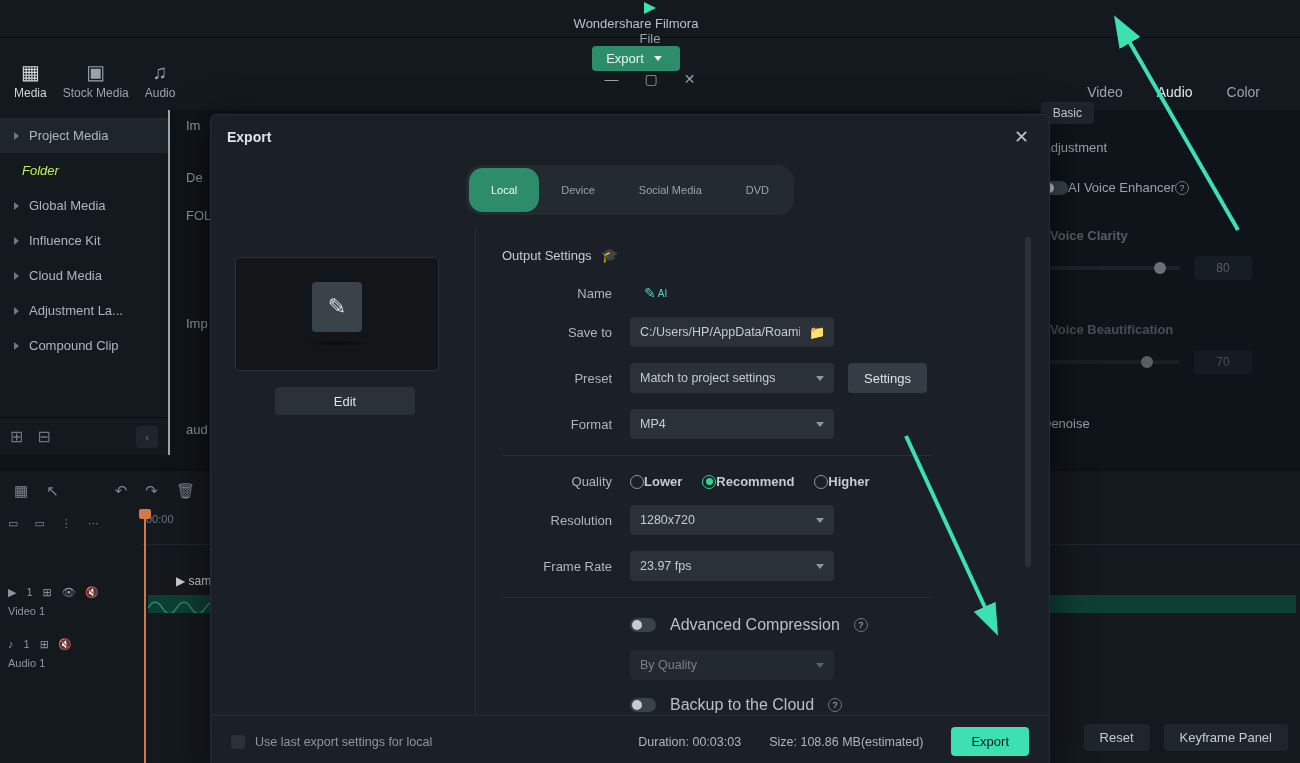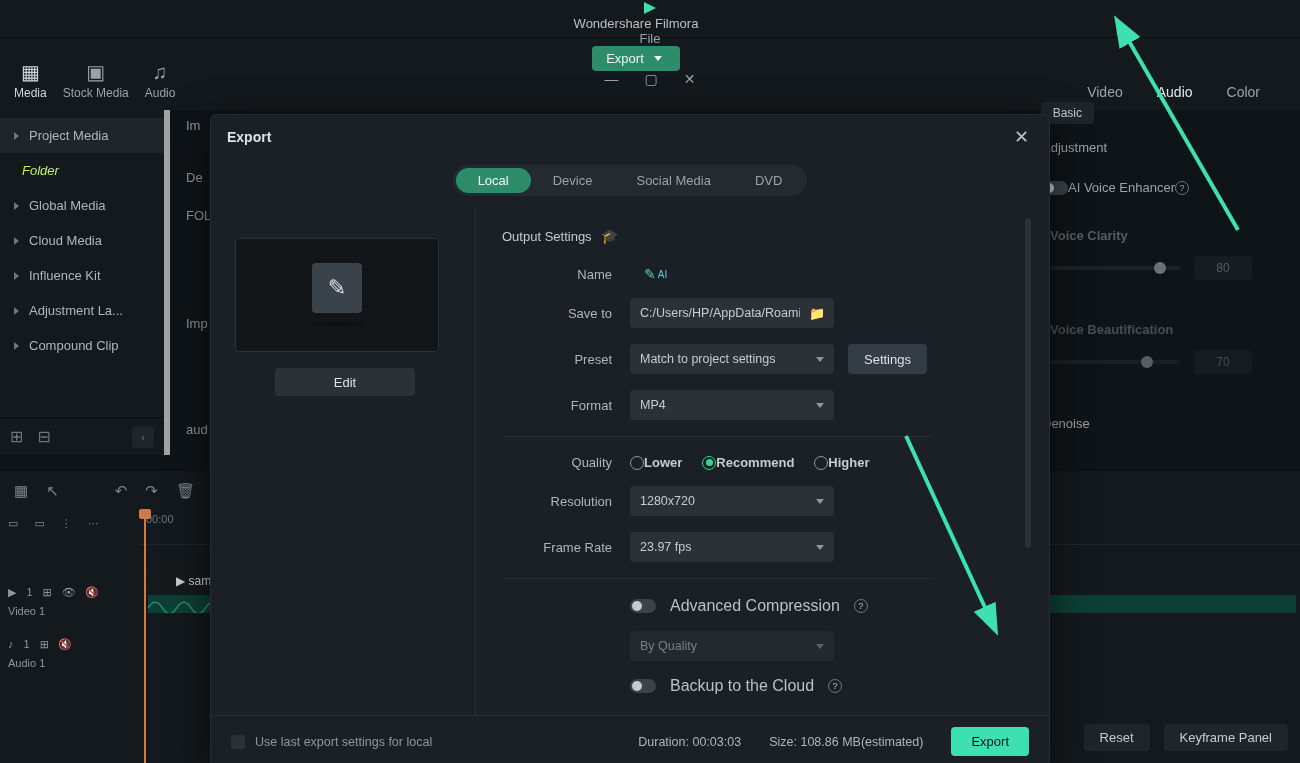--- a/index.html
+++ b/index.html
@@ -23,21 +23,21 @@
   .media-tab { display:flex; flex-direction:column; align-items:center; gap:4px; color:#9aa3aa; font-size:12px; }
   .media-tab .ic { width:26px; height:20px; display:flex; align-items:center; justify-content:center; font-size:20px; }
   .media-tab.active { color:#cfd6da; }
   .toolrow .right-tabs { margin-left:auto; display:flex; gap: 34px; font-size:14px; color:#9aa3aa; padding-right: 26px; }
   .toolrow .right-tabs .tab.active { color:#e2e7ea; }
 
   
   .main { position:absolute; top:110px; left:0; right:0; bottom:0; }
 
   
-  .sidebar { position:absolute; left:0; top:0; width:170px; height:345px; background:#14191d; border-right:6px solid #a3a3a3; padding-top:8px; }
+  .sidebar { position:absolute; left:0; top:0; width:170px; height:345px; background:#14191d; border-right:2px solid #a3a3a3; padding-top:8px; }
   .sb-item { display:flex; align-items:center; gap:10px; padding:10px 14px; font-size:13px; color:#aeb6bc; }
   .sb-item.active { background:#1e262c; }
   .sb-item .chev { width:0; height:0; border-top:4px solid transparent; border-bottom:4px solid transparent; border-left:5px solid #6e777d; }
   .sb-sub { padding-left:22px; font-size:13px; color:#bef264;font-style:italic; }
   .sb-bottom { position:absolute; bottom:0; left:0; right:0; height:38px; border-top:1px solid #0b0e11; display:flex; align-items:center; padding:0 10px; gap:14px; color:#6e777d; }
   .sb-bottom .nav-back { margin-left:auto; width:22px; height:22px; border-radius:4px; background:#1e262c; display:flex; align-items:center; justify-content:center; font-size:11px; }
 
   
   .mid-frag { position:absolute; left:186px; top:8px; font-size:13px; color:#8f979d; width:26px; overflow:hidden; }
 
@@ -77,21 +77,21 @@
   .wave svg { width:100%; height:100%; }
   .db-scale { position:absolute; right:308px; top:140px; font-size:10px; color:#6e777d; text-align:right; line-height:18px; }
 
   
   .scrim { position:absolute; inset:0; }
   .dialog { position:absolute; left:210px; top:4px; width:840px; height:654px; background:#1a2025; border:1px solid #262e34; border-radius:6px; box-shadow:0 10px 40px rgba(0,0,0,.6); display:flex; flex-direction:column; }
   .dlg-header { height:44px; display:flex; align-items:center; padding:0 16px; }
   .dlg-title { font-size:14px; color:#dde2e5; font-weight:600; }
   .dlg-close { margin-left:auto; font-size:18px; color:#b9c1c7; padding:4px; }
   .dlg-tabs { display:flex; justify-content:center; gap:0; margin:6px auto 12px auto; background:#232b31; border-radius:16px; padding:3px; width:fit-content; }
-  .dlg-tab { font-size:13px; color:#9aa3aa; padding:5px 22px; border-radius:14px; }
+  .dlg-tab { font-size:11px; color:#9aa3aa; padding:16px 22px; border-radius:14px; }
   .dlg-tab.active { background:#2d8d6b; color:#f2fbf6; }
   .dlg-body { flex:1; display:flex; padding:0 16px 0 24px; gap:20px; overflow:hidden; }
   .dlg-left { width:220px; padding-top:30px; }
   .thumb { width:204px; height:114px; background:#121619; border:1px solid #2a3238; border-radius:4px; display:flex; align-items:center; justify-content:center; flex-direction:column; gap:8px; }
   .thumb .pen-box { width:50px; height:50px; background:#3a434a; border-radius:4px; display:flex; align-items:center; justify-content:center; font-size:22px; color:#dde2e5; }
   .thumb .sh { width:70px; height:6px; background:radial-gradient(ellipse at center,#000 0%,transparent 70%); opacity:.5; border-radius:50%; }
   .edit-btn { margin-top:16px; width:140px; height:28px; background:#2a3238; color:#dde2e5; font-size:13px; border-radius:4px; display:flex; align-items:center; justify-content:center; margin-left:auto; margin-right:auto; }
   .dlg-right { flex:1; border-left:1px solid #262e34; padding:20px 10px 0 26px; position:relative; }
   .dlg-scroll { position:absolute; right:2px; top:10px; width:6px; height:330px; background:#2a3238; border-radius:3px; }
   .section-h { font-size:13px; color:#c6ccd0; display:flex; align-items:center; gap:10px; margin-bottom:22px; }
@@ -177,25 +177,25 @@
     </div>
     <div class="sb-item sb-sub">
       <span>Folder</span>
     </div>
     <div class="sb-item">
       <span class="chev"></span>
       <span>Global Media</span>
     </div>
     <div class="sb-item">
       <span class="chev"></span>
+      <span>Influence Kit</span>
+    </div>
+    <div class="sb-item">
+      <span class="chev"></span>
       <span>Cloud Media</span>
-    </div>
-    <div class="sb-item">
-      <span class="chev"></span>
-      <span>Influence Kit</span>
     </div>
     <div class="sb-item">
       <span class="chev"></span>
       <span>Adjustment La...</span>
     </div>
     <div class="sb-item">
       <span class="chev"></span>
       <span>Compound Clip</span>
     </div>
     <div class="sb-bottom">

